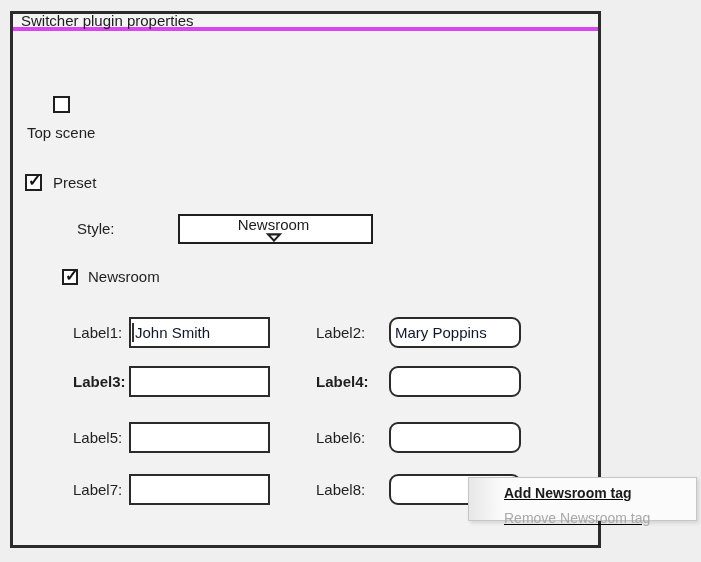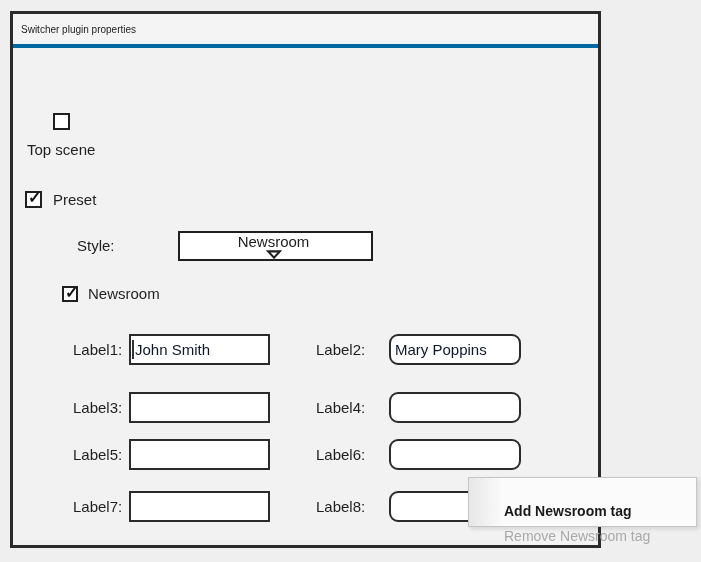--- a/index.html
+++ b/index.html
@@ -15,26 +15,26 @@
   
   .dialog {
     position: absolute;
     left: 10px; top: 11px;
     width: 591px; height: 537px;
     background: #f2f2f3;
     border: 3px solid #2b2b2b;
   }
   .titlebar {
     position: relative;
-    height: 34px;
-    border-bottom: 4px solid #0369a1;
+    height: 17px;
+    border-bottom: 4px solid #d946ef;
     display: flex;
     align-items: center;
     padding-left: 8px;
-    font-size: 10px;
+    font-size: 15px;
     color: #1c1c1c;
     background: #f4f4f5;
   }
   .dialog-body { position: relative; width: 100%; height: calc(100% - 37px); }
 
   
   .lbl { font-size: 15px; color: #1f1f1f; white-space: nowrap; }
 
   
   .cb-row { position: absolute; display: flex; align-items: center; gap: 11px; }
@@ -83,34 +83,35 @@
     font-size: 15px;
     color: #0f172a;
     padding: 0 3px 0 4px;
     outline: none;
   }
   .col1.field-label { left: 44px; margin-left: 16px; }
   .col1.field-input { left: 116px; width: 141px; }
   .col2.field-label { left: 303px; }
   .col2.field-input { left: 376px; width: 132px; border-radius: 9px; }
   .row1 { top: 286px; }
-  .row2 { top: 344px; }
+  .row2 { top: 335px; font-weight: bold; }
   .row3 { top: 391px; }
   .row4 { top: 443px; }
 
   
   .context-menu {
     position: absolute;
     left: 468px; top: 477px;
-    width: 229px; height: 50px;
+    width: 229px; height: 44px;
     background: #fbfbfb;
     border: 1px solid #c6c6c6;
     box-shadow: 2px 2px 4px rgba(0,0,0,0.12);
     z-index: 10;
-    padding-top: 20px;
+    padding-top: 2px;
+    text-decoration: underline;
   }
   .context-menu::before {
     content: "";
     position: absolute;
     left: 0; top: 0; bottom: 0;
     width: 34px;
     background: linear-gradient(to right, #e7e7e8, rgba(251,251,251,0));
   }
   .menu-item {
     position: relative;

